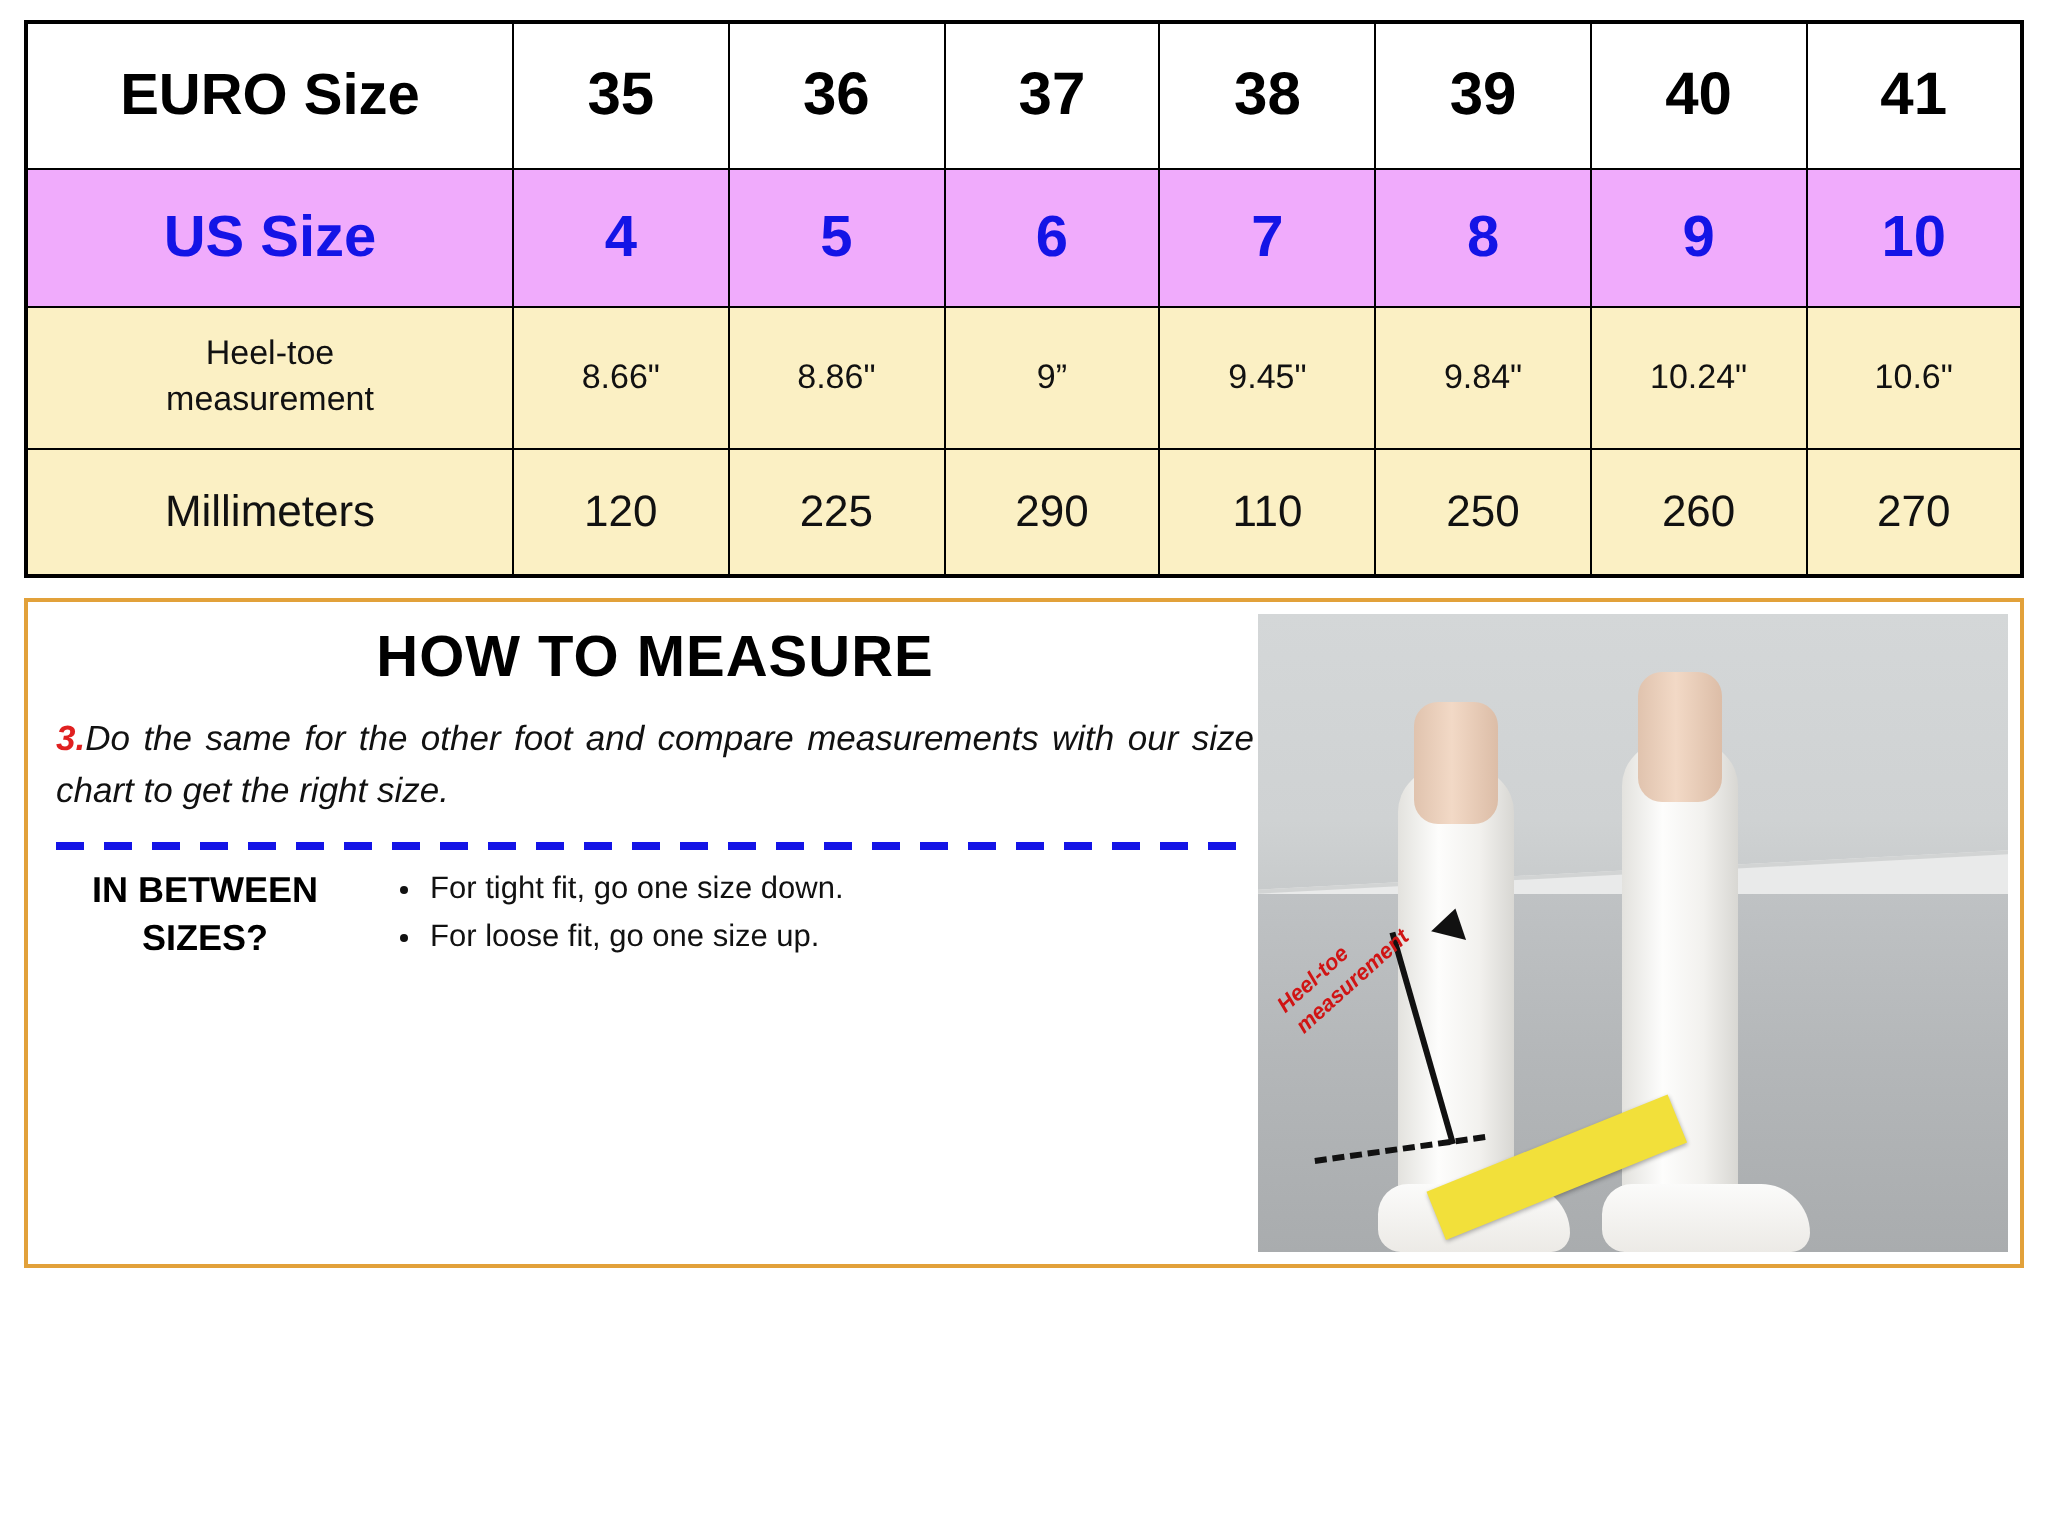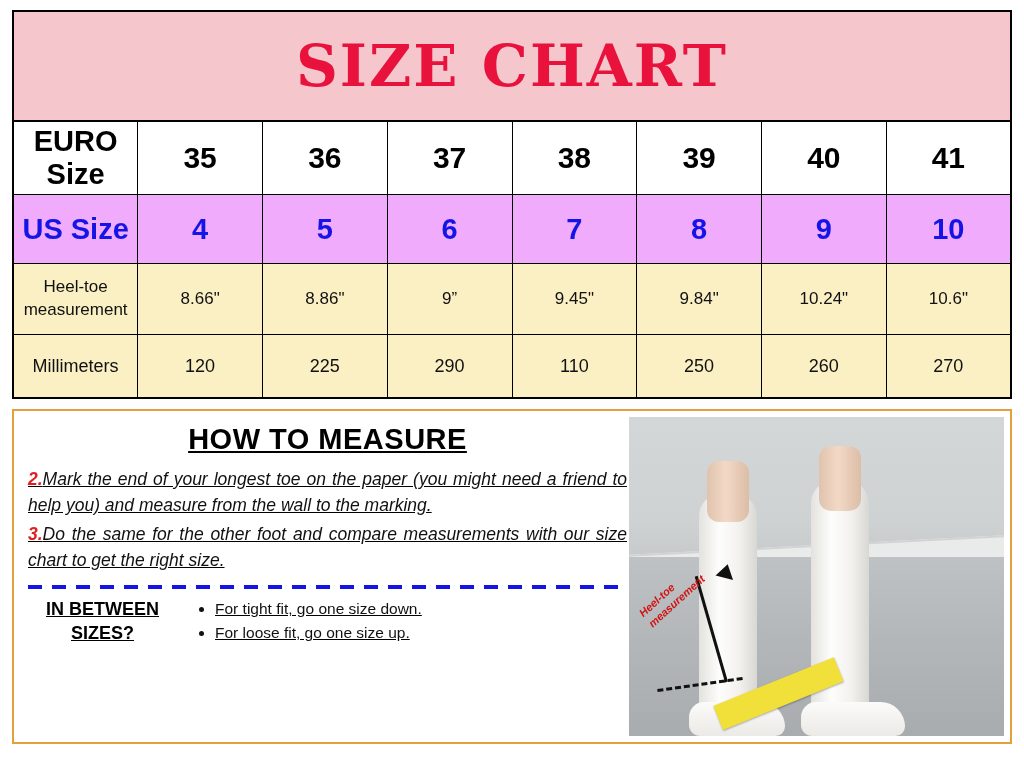--- a/index.html
+++ b/index.html
@@ -73,42 +73,41 @@
     height: 68px;
     font-size: 17px;
     color: #111;
     line-height: 1.35;
   }
   .measure-row td.label { font-size: 17px; }
 
   .mm-row td {
     background: #fbf0c4;
     height: 60px;
-    font-size: 18px;
+    font-size: 22px;
     color: #111;
   }
 
   .col-label { width: 240px; }
 
   
   .how-panel {
     margin-top: 10px;
     width: 1000px;
     height: 335px;
     border: 2px solid #e2a13a;
     box-sizing: border-box;
     display: flex;
     background: #fff;
   }
   .how-left {
     width: 615px;
     padding: 10px 2px 6px 14px;
     box-sizing: border-box;
     position: relative;
-    text-decoration: underline;
   }
   .how-title {
     text-align: center;
     font-size: 29px;
     font-weight: bold;
     color: #000;
     margin: 2px 0 10px 0;
     letter-spacing: 0.5px;
   }
   .step {
@@ -270,25 +269,20 @@
     white-space: nowrap;
   }
 </style>
 </head>
 <body>
 
 <div class="page">
 
   <table class="chart-table">
     <tbody>
-      <tr class="title-row">
-        <td colspan="8">
-          <div class="title-text">SIZE CHART</div>
-        </td>
-      </tr>
 
       <tr class="euro-row">
         <td class="label col-label">EURO Size</td>
         <td>35</td>
         <td>36</td>
         <td>37</td>
         <td>38</td>
         <td>39</td>
         <td>40</td>
         <td>41</td>
@@ -330,23 +324,20 @@
         <td>270</td>
       </tr>
     </tbody>
   </table>
 
   <div class="how-panel">
     <div class="how-left">
       <div class="how-title">HOW TO MEASURE</div>
 
       <div class="step">
-        <span class="num">2.</span><span>Mark the end of your longest toe on the paper (you might need a friend to help you) and measure from the wall to the marking.</span>
-      </div>
-      <div class="step">
         <span class="num">3.</span><span>Do the same for the other foot and compare measurements with our size chart to get the right size.</span>
       </div>
 
       <div class="dashes"></div>
 
       <div class="between">
         <div class="between-label">
           <div>IN BETWEEN</div>
           <div>SIZES?</div>
         </div>

